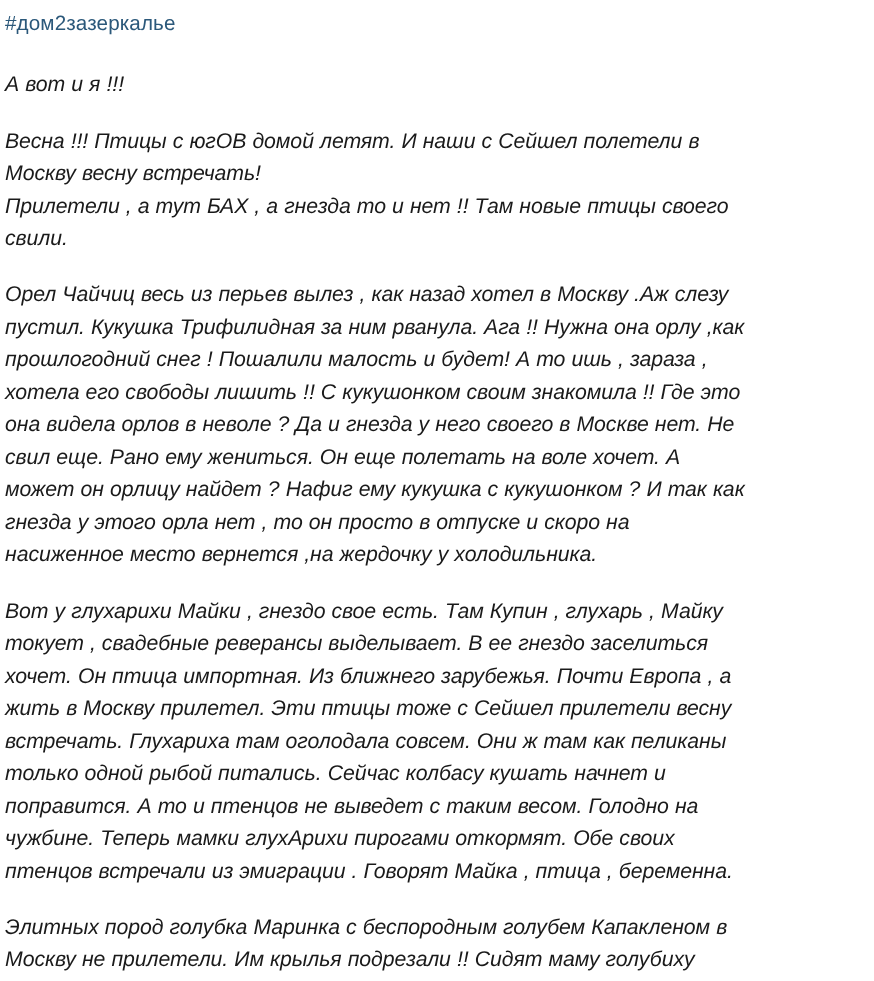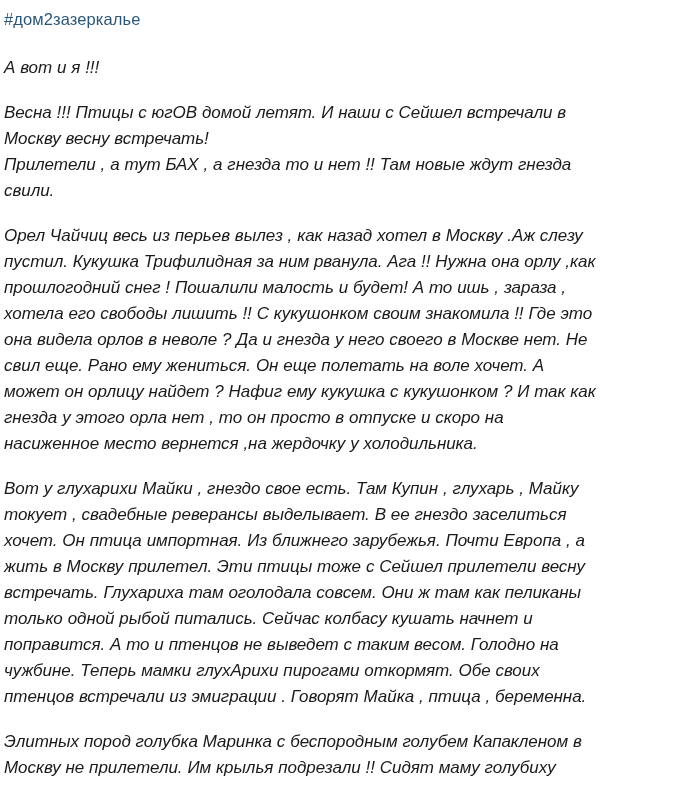--- a/index.html
+++ b/index.html
@@ -65,22 +65,22 @@
   </div>
 
   <div class="gap-lead"></div>
 
   <div class="body">
 
     <p class="para">А вот и я !!!</p>
 
     <div class="gap-block"></div>
 
-    <p class="para">Весна !!! Птицы с югОВ домой летят. И наши с Сейшел встречали в Москву весну встречать!</p>
-    <p class="para">Прилетели , а тут БАХ , а гнезда то и нет !! Там новые ждут гнезда свили.</p>
+    <p class="para">Весна !!! Птицы с югОВ домой летят. И наши с Сейшел полетели в Москву весну встречать!</p>
+    <p class="para">Прилетели , а тут БАХ , а гнезда то и нет !! Там новые птицы своего свили.</p>
 
     <div class="gap-block"></div>
 
     <p class="para">Орел Чайчиц весь из перьев вылез , как назад хотел в Москву .Аж слезу пустил. Кукушка Трифилидная за ним рванула. Ага !! Нужна она орлу ,как прошлогодний снег ! Пошалили малость и будет! А то ишь , зараза , хотела его свободы лишить !! С кукушонком своим знакомила !! Где это она видела орлов в неволе ? Да и гнезда у него своего в Москве нет. Не свил еще. Рано ему жениться. Он еще полетать на воле хочет. А может он орлицу найдет ? Нафиг ему кукушка с кукушонком ? И так как гнезда у этого орла нет , то он просто в отпуске и скоро на насиженное место вернется ,на жердочку у холодильника.</p>
 
     <div class="gap-block"></div>
 
     <p class="para">Вот у глухарихи Майки , гнездо свое есть. Там Купин , глухарь , Майку токует , свадебные реверансы выделывает. В ее гнездо заселиться хочет. Он птица импортная. Из ближнего зарубежья. Почти Европа , а жить в Москву прилетел. Эти птицы тоже с Сейшел прилетели весну встречать. Глухариха там оголодала совсем. Они ж там как пеликаны только одной рыбой питались. Сейчас колбасу кушать начнет и поправится. А то и птенцов не выведет с таким весом. Голодно на чужбине. Теперь мамки глухАрихи пирогами откормят. Обе своих птенцов встречали из эмиграции . Говорят Майка , птица , беременна.</p>
 
     <div class="gap-block"></div>

